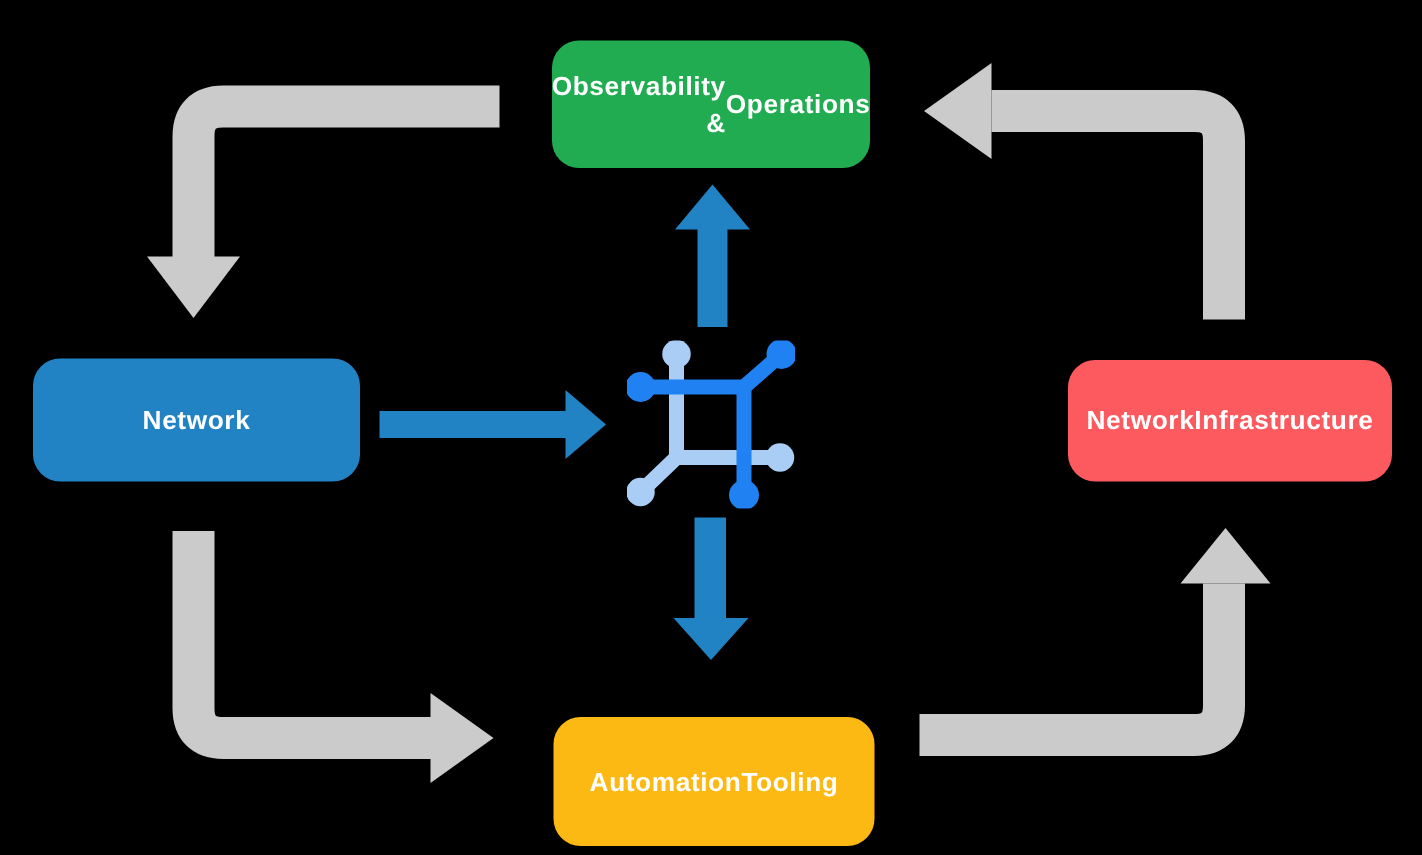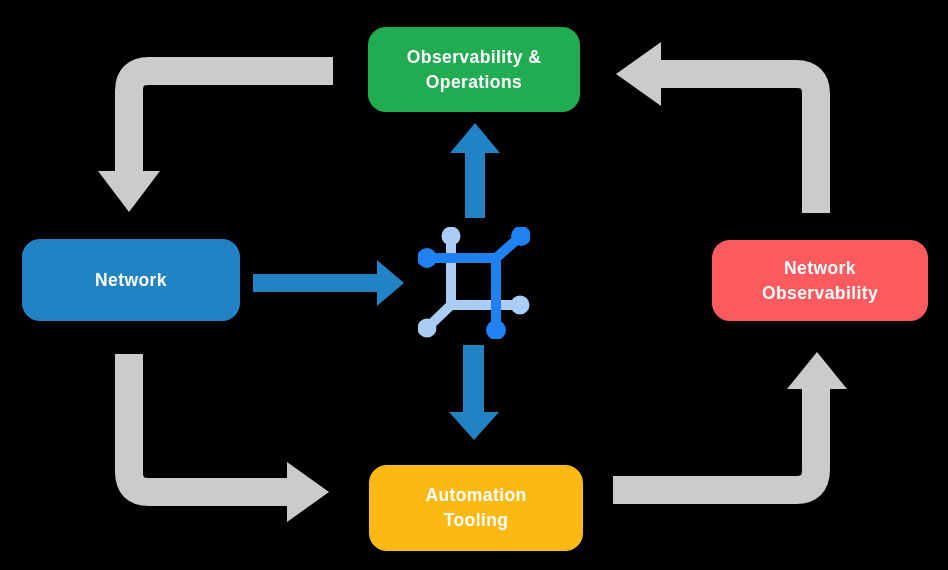--- a/index.html
+++ b/index.html
@@ -7,31 +7,31 @@
     position: relative;
     width: 948px; height: 570px;
     background: var(--background, #000000);
     overflow: hidden;
     font-family: "Liberation Sans", sans-serif;
   }
   .diagram-svg { position: absolute; left: 0; top: 0; }
   .node {
     position: absolute;
     border-radius: 18px;
-    display: flex; flex-direction: column;
+    display: flex; flex-direction: row;
     align-items: center; justify-content: center;
     color: var(--text, #ffffff);
     font-size: 17.5px; font-weight: 700;
     letter-spacing: 0.4px; line-height: 1.42;
     text-align: right;
   }
   .node-green  { background: var(--green,  #22AC52); left: 368px; top: 27px;  width: 212px; height: 85px; }
   .node-blue   { background: var(--blue,   #2182C4); left: 22px;  top: 239px; width: 218px; height: 82px; }
   .node-red    { background: var(--red,    #FC5A5F); left: 712px; top: 240px; width: 216px; height: 81px; }
-  .node-yellow { background: var(--yellow, #FDB913); left: 369px; top: 465px; width: 214px; height: 86px; }
+  .node-yellow { background: var(--yellow, #FDB913); left: 369px; top: 478px; width: 214px; height: 86px; }
 
   .gray-shaft { fill: none; stroke: var(--arrow-gray, #CBCBCB); stroke-width: 28; stroke-linecap: butt; }
   .gray-head  { fill: var(--arrow-gray, #CBCBCB); stroke: none; }
   .blue-arrow { fill: var(--blue, #2182C4); stroke: none; }
 
   .icon-light-line { fill: none; stroke: var(--icon-light, #A9CDF5); stroke-width: 10; stroke-linecap: round; }
   .icon-dark-line  { fill: none; stroke: var(--icon-dark,  #2082F2); stroke-width: 10; stroke-linecap: round; }
   .icon-light-node { fill: var(--icon-light, #A9CDF5); }
   .icon-dark-node  { fill: var(--icon-dark,  #2082F2); }
 </style>
@@ -88,21 +88,21 @@
     <div>Observability &amp;</div>
     <div>Operations</div>
   </div>
 
   <div class="node node-blue">
     <div>Network</div>
   </div>
 
   <div class="node node-red">
     <div>Network</div>
-    <div>Observability</div>
+    <div>Infrastructure</div>
   </div>
 
   <div class="node node-yellow">
     <div>Automation</div>
     <div>Tooling</div>
   </div>
 
 </div>
 
 </body></html>

